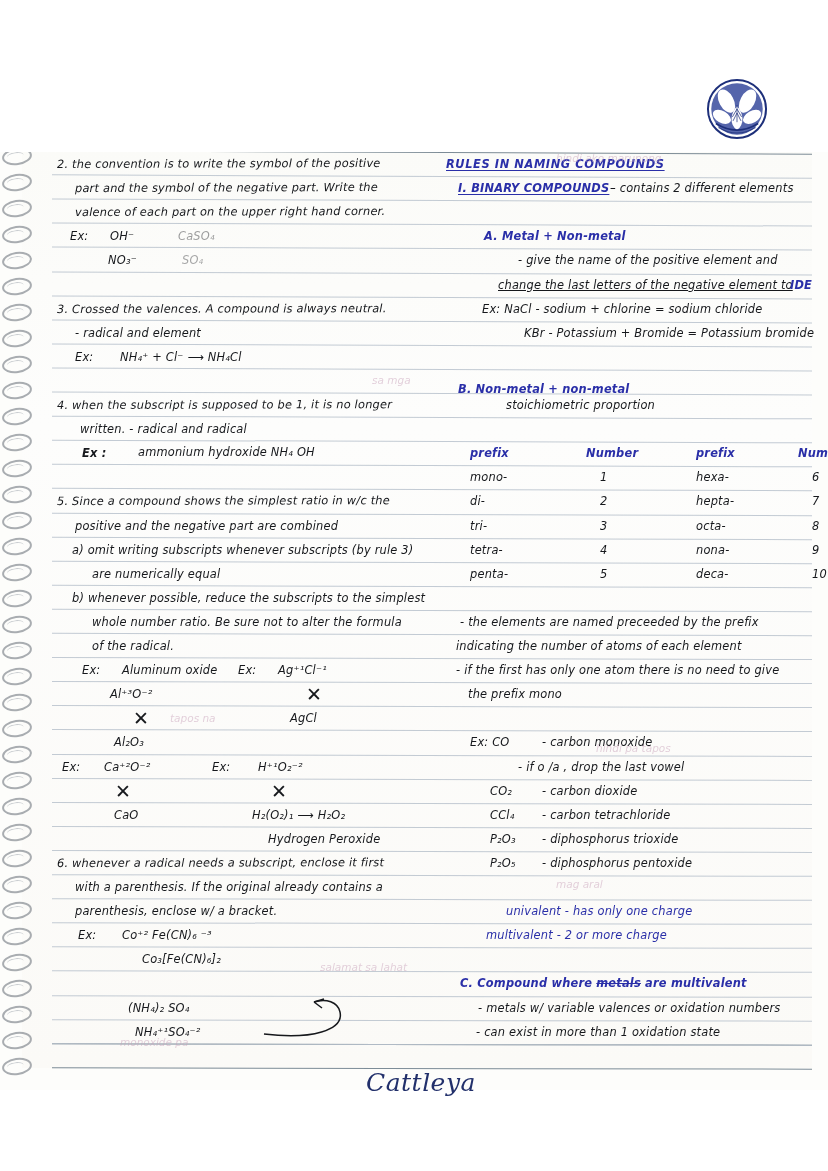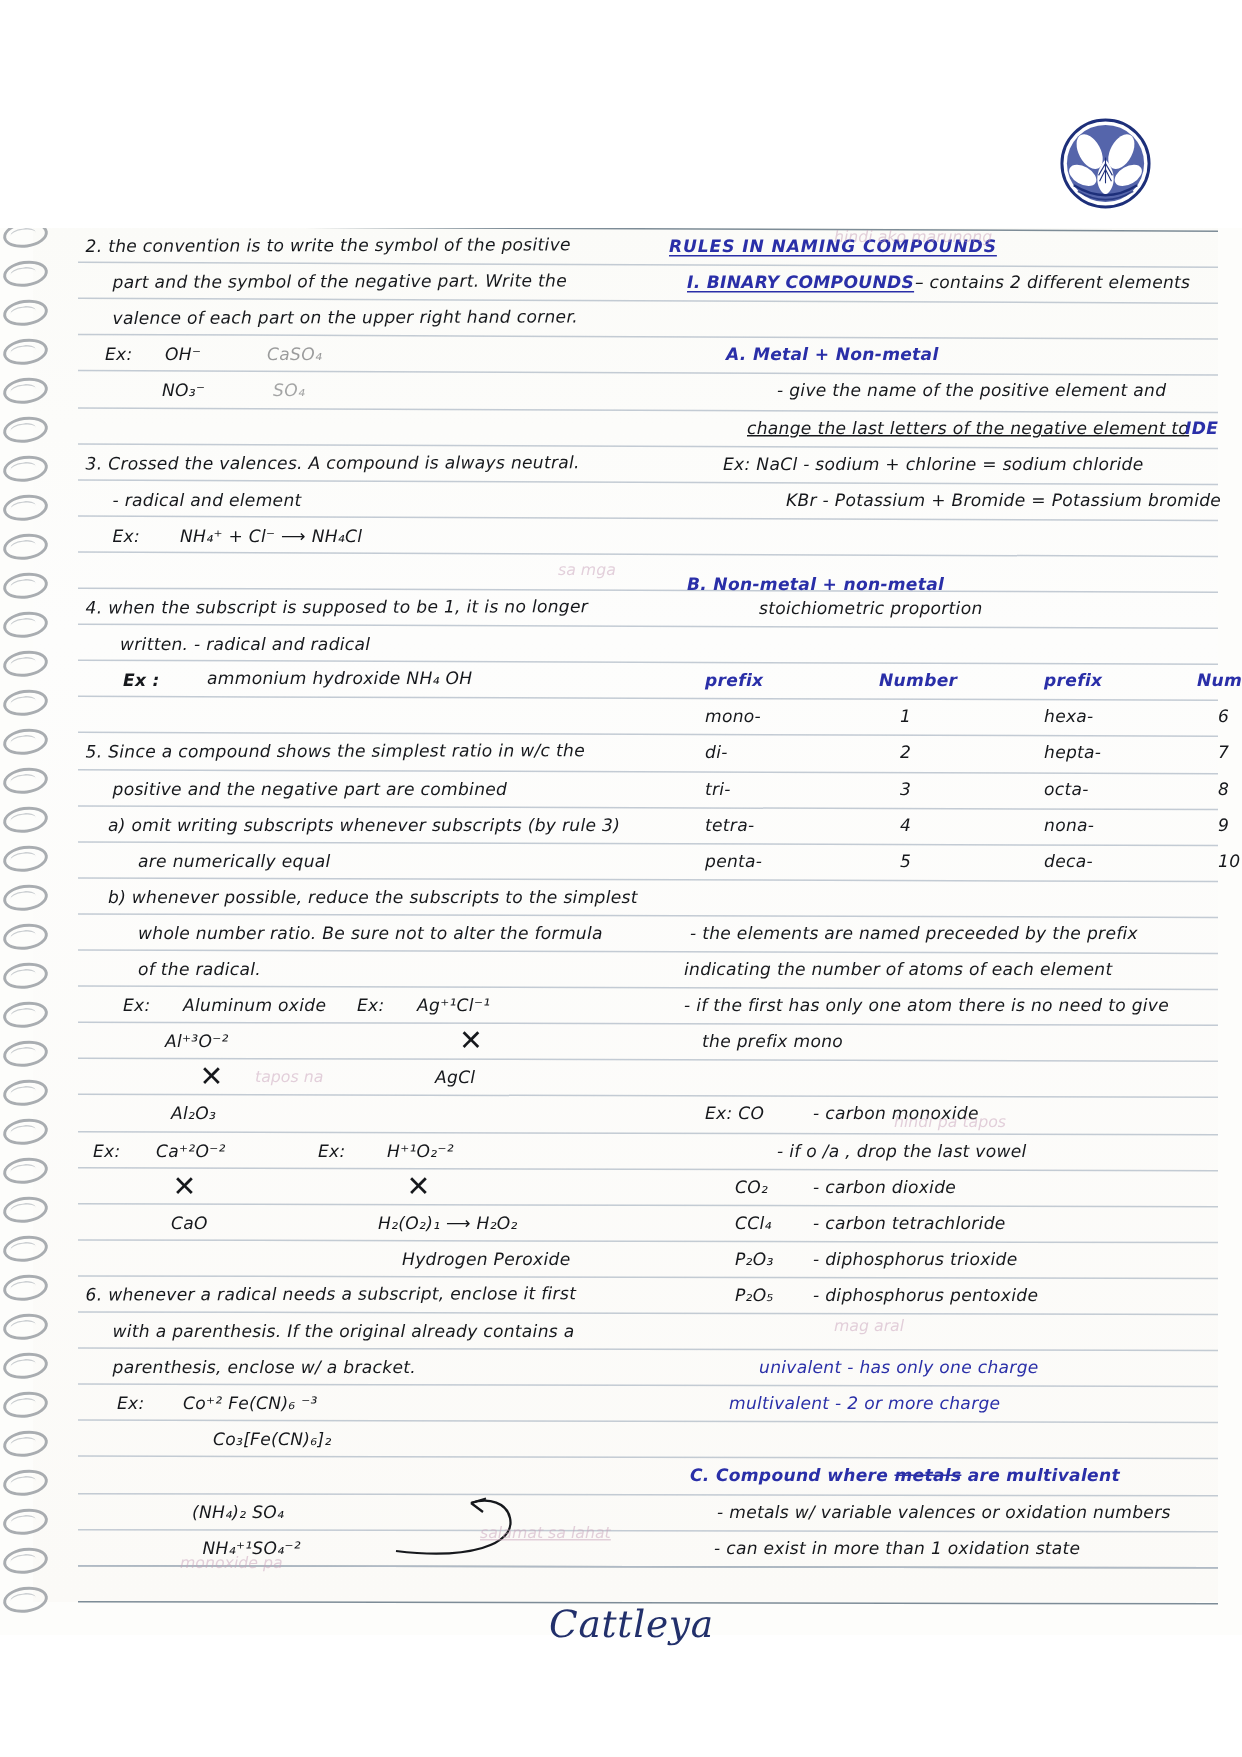--- a/index.html
+++ b/index.html
@@ -354,19 +354,19 @@
       <div class="hw blue" style="left: 486px; top: 904.1px; margin-left: 20px;">univalent - has only one charge</div>
       <div class="hw blue" style="left: 486px; top: 928.2px;">multivalent - 2 or more charge</div>
       <div class="hw blue bold" style="left: 460px; top: 976.4px;">C. Compound where <span class="violet bold" style="text-decoration:line-through">metals</span> are multivalent</div>
       <div class="hw" style="left: 478px; top: 1000.5px;">- metals w/ variable valences or oxidation numbers</div>
       <div class="hw" style="left: 476px; top: 1024.6px;">- can exist in more than 1 oxidation state</div>
       <div class="ghost pink" style="left: 556px; top: 152px;">hindi ako marunong</div>
       <div class="ghost pink" style="left: 372px; top: 374px;">sa mga</div>
       <div class="ghost pink" style="left: 596px; top: 742px;">hindi pa tapos</div>
       <div class="ghost pink" style="left: 556px; top: 878px;">mag aral</div>
       <div class="ghost pink" style="left: 170px; top: 712px;">tapos na</div>
-      <div class="ghost pink" style="left: 320px; top: 1016px; text-decoration: underline;">salamat sa lahat</div>
+      <div class="ghost pink" style="left: 320px; top: 961px;">salamat sa lahat</div>
       <div class="ghost pink" style="left: 120px; top: 1036px;">monoxide pa</div>
     </div>
 
   <div class="signature">Cattleya</div>
 
 </div>
 
 </body></html>

